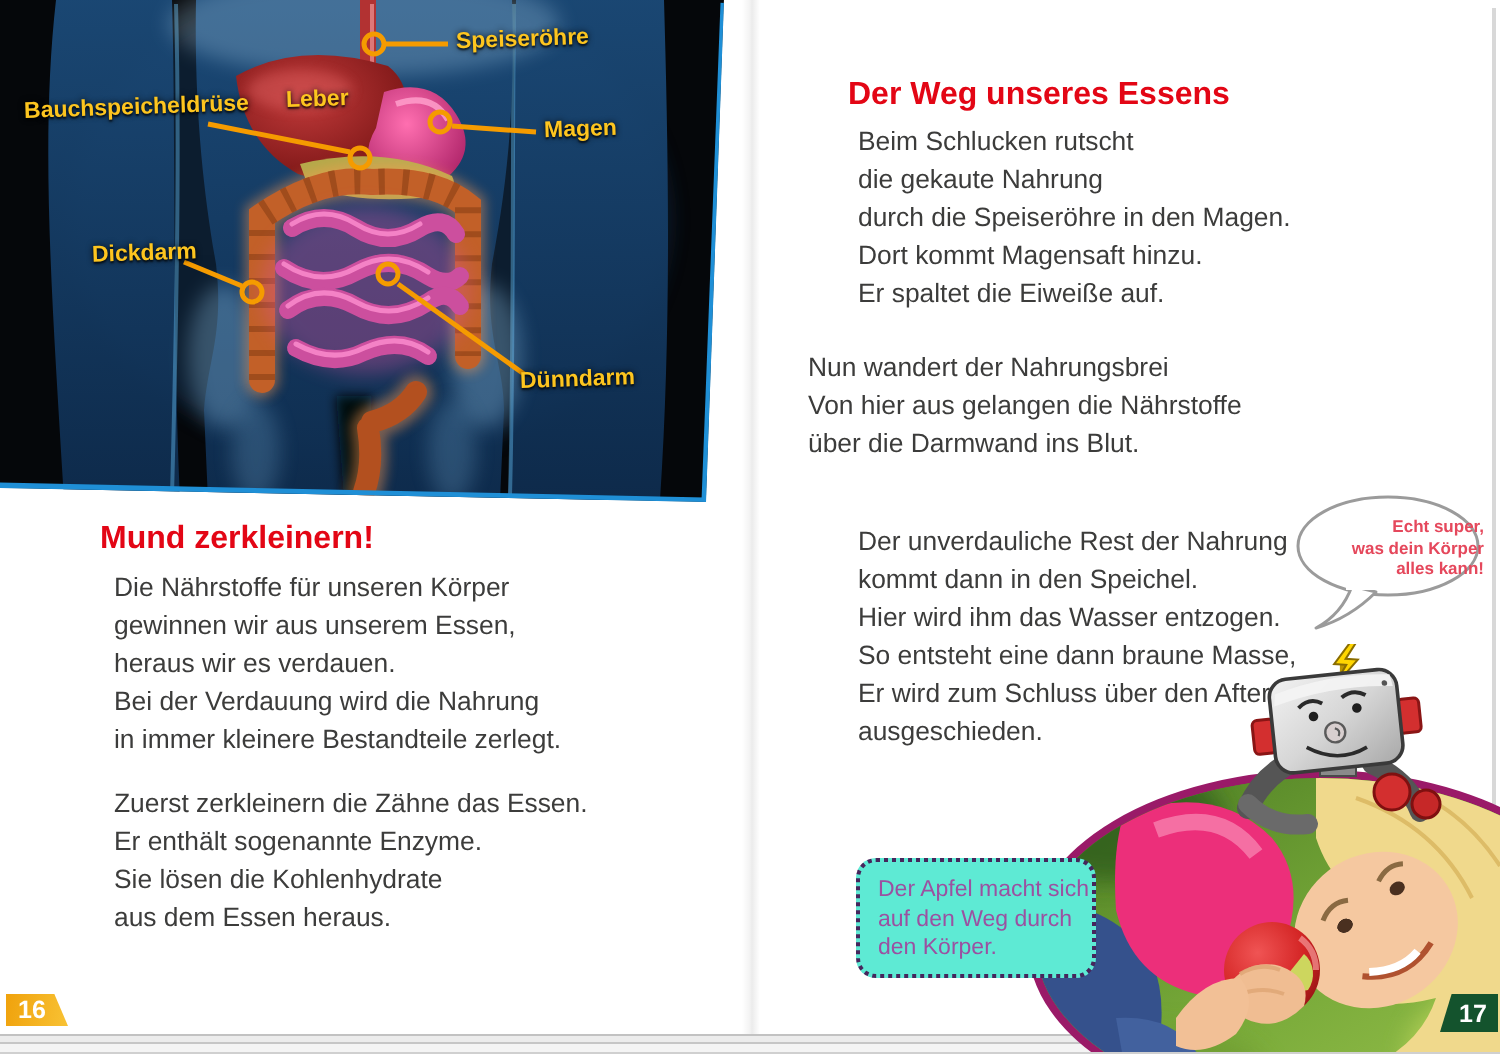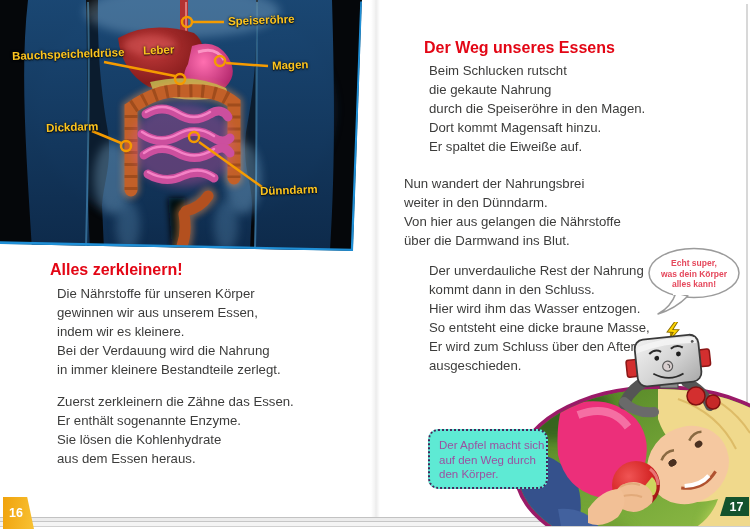--- a/index.html
+++ b/index.html
@@ -27,42 +27,42 @@
   .para{position:absolute;z-index:2;}
   .para .line{font-size:13.2px;line-height:19px;color:#3c3c3b;white-space:nowrap;}
   #lp1{left:57px;top:284px;}
   #lp2{left:57px;top:392px;}
   #rp1{left:429px;top:61px;}
   #rp2{left:404px;top:174px;}
   #rp3{left:429px;top:261px;}
 
   
   #bubble{position:absolute;left:646px;top:247px;width:96px;height:72px;z-index:6;}
-  #bubble .bubble-text{position:absolute;left:0;top:11px;width:96px;text-align:center;
+  #bubble .bubble-text{position:absolute;left:0;top:11px;width:96px;text-align:right;
        font-size:8.5px;font-weight:bold;color:#e5485c;line-height:10.5px;}
 
   
   #robot{position:absolute;left:612px;top:322px;width:116px;height:98px;z-index:5;}
 
   
   #photo-clip{position:absolute;left:514px;top:385px;width:236px;height:141px;
               overflow:hidden;z-index:3;}
   #photo{width:292px;height:174px;border-radius:50%;border:4px solid #9a1a68;
          overflow:hidden;box-sizing:border-box;background:#5a8f2e;}
 
   
   #caption{position:absolute;left:428px;top:429px;width:120px;height:60px;
            background:#5eead4;border:2px dotted #46265c;border-radius:10px;
            box-sizing:border-box;padding:7px 0 0 9px;z-index:4;}
   #caption .cap-line{font-size:11.5px;line-height:14.5px;color:#9b51a1;white-space:nowrap;}
 
   
   .page-tab{position:absolute;color:#fff;font-weight:bold;font-size:12.5px;z-index:6;
             display:flex;align-items:center;justify-content:center;}
-  #tab16{left:3px;top:497px;width:31px;height:32px;
+  #tab16{left:3px;top:497px;width:31px;height:16px;
          background:linear-gradient(100deg,#f0a20c,#f8c234);
          clip-path:polygon(0 0,78% 0,100% 100%,0 100%);padding-right:5px;box-sizing:border-box;}
   #tab17{left:720px;top:497px;width:29px;height:19px;background:#14532d;
          clip-path:polygon(20% 0,100% 0,100% 100%,0 100%);padding-left:4px;box-sizing:border-box;}
 
   
   #bottom-edge{position:absolute;left:0;top:517px;width:750px;height:12px;z-index:1;
      background:linear-gradient(#c2c2c2 0 1px,#ececec 1px 4px,#c6c6c6 4px 5px,
                 #f4f4f4 5px 9px,#d0d0d0 9px 10px,#ffffff 10px 12px);}
   #right-edge{position:absolute;left:746px;top:4px;width:2px;height:513px;
@@ -165,26 +165,26 @@
       <polyline points="362,1.5 352.5,250.5 -2,243" stroke="#1f8fd6" stroke-width="3.5" fill="none"></polyline>
     </svg>
     <div class="fig-label lbl-speiseroehre">Speiseröhre</div>
     <div class="fig-label lbl-bauchspeicheldruese">Bauchspeicheldrüse</div>
     <div class="fig-label lbl-leber">Leber</div>
     <div class="fig-label lbl-magen">Magen</div>
     <div class="fig-label lbl-dickdarm">Dickdarm</div>
     <div class="fig-label lbl-duenndarm">Dünndarm</div>
   </div>
 
-  <div class="heading" id="hd-left">Alles zerkleinern!</div>
+  <div class="heading" id="hd-left">Mund zerkleinern!</div>
 
   <div class="para" id="lp1">
     <div class="line">Die Nährstoffe für unseren Körper</div>
     <div class="line">gewinnen wir aus unserem Essen,</div>
-    <div class="line">indem wir es kleinere.</div>
+    <div class="line">heraus wir es verdauen.</div>
     <div class="line">Bei der Verdauung wird die Nahrung</div>
     <div class="line">in immer kleinere Bestandteile zerlegt.</div>
   </div>
   <div class="para" id="lp2">
     <div class="line">Zuerst zerkleinern die Zähne das Essen.</div>
     <div class="line">Er enthält sogenannte Enzyme.</div>
     <div class="line">Sie lösen die Kohlenhydrate</div>
     <div class="line">aus dem Essen heraus.</div>
   </div>
 
@@ -192,29 +192,28 @@
 
   <div class="para" id="rp1">
     <div class="line">Beim Schlucken rutscht</div>
     <div class="line">die gekaute Nahrung</div>
     <div class="line">durch die Speiseröhre in den Magen.</div>
     <div class="line">Dort kommt Magensaft hinzu.</div>
     <div class="line">Er spaltet die Eiweiße auf.</div>
   </div>
   <div class="para" id="rp2">
     <div class="line">Nun wandert der Nahrungsbrei</div>
-    <div class="line">weiter in den Dünndarm.</div>
     <div class="line">Von hier aus gelangen die Nährstoffe</div>
     <div class="line">über die Darmwand ins Blut.</div>
   </div>
   <div class="para" id="rp3">
     <div class="line">Der unverdauliche Rest der Nahrung</div>
-    <div class="line">kommt dann in den Schluss.</div>
+    <div class="line">kommt dann in den Speichel.</div>
     <div class="line">Hier wird ihm das Wasser entzogen.</div>
-    <div class="line">So entsteht eine dicke braune Masse,</div>
+    <div class="line">So entsteht eine dann braune Masse,</div>
     <div class="line">Er wird zum Schluss über den After</div>
     <div class="line">ausgeschieden.</div>
   </div>
 
   <div id="bubble">
     <svg width="96" height="72" viewBox="0 0 96 72">
       <ellipse cx="48" cy="26" rx="45" ry="24.5" fill="#fff" stroke="#9b9b9b" stroke-width="1.5"></ellipse>
       <path d="M30,46 Q25,60 12,67 Q29,62 42,49 Z" fill="#fff" stroke="#9b9b9b" stroke-width="1.5" stroke-linejoin="round"></path>
       <rect x="27" y="40" width="20" height="8" fill="#fff"></rect>
     </svg>

